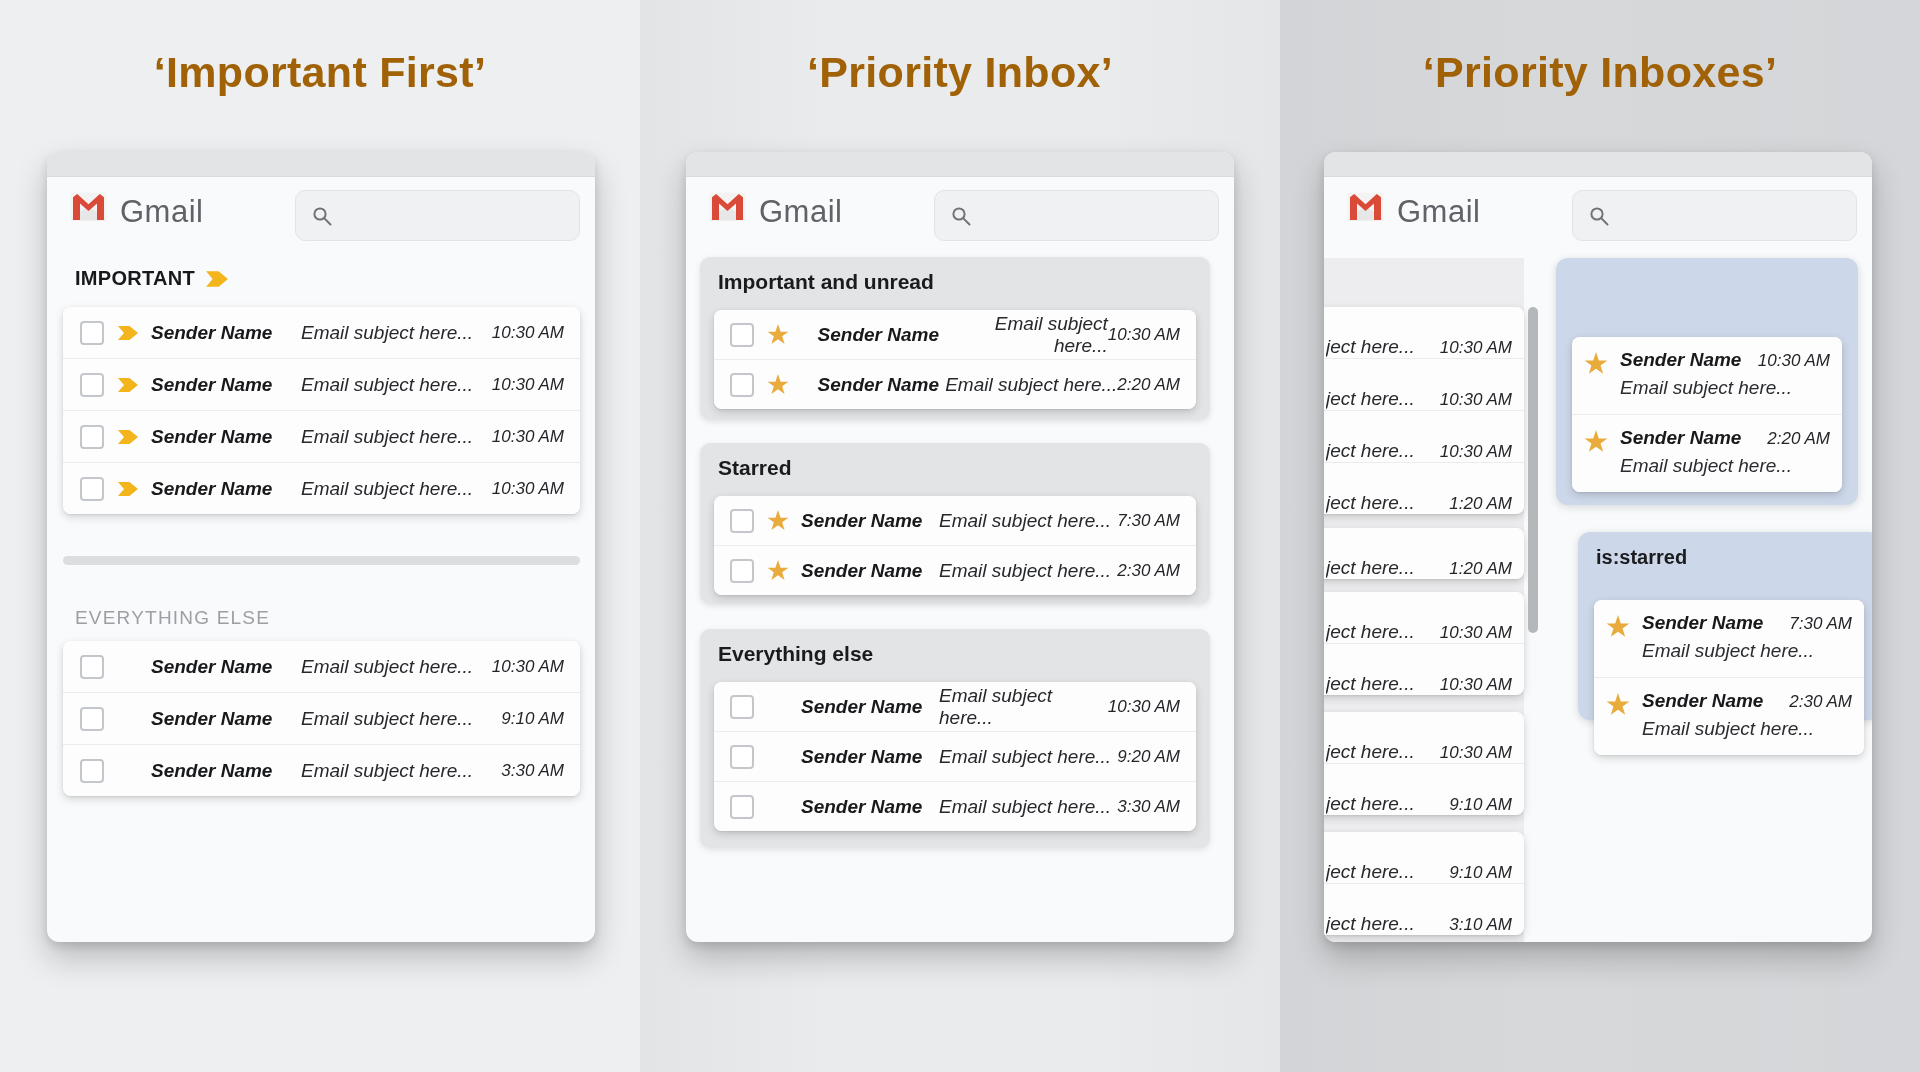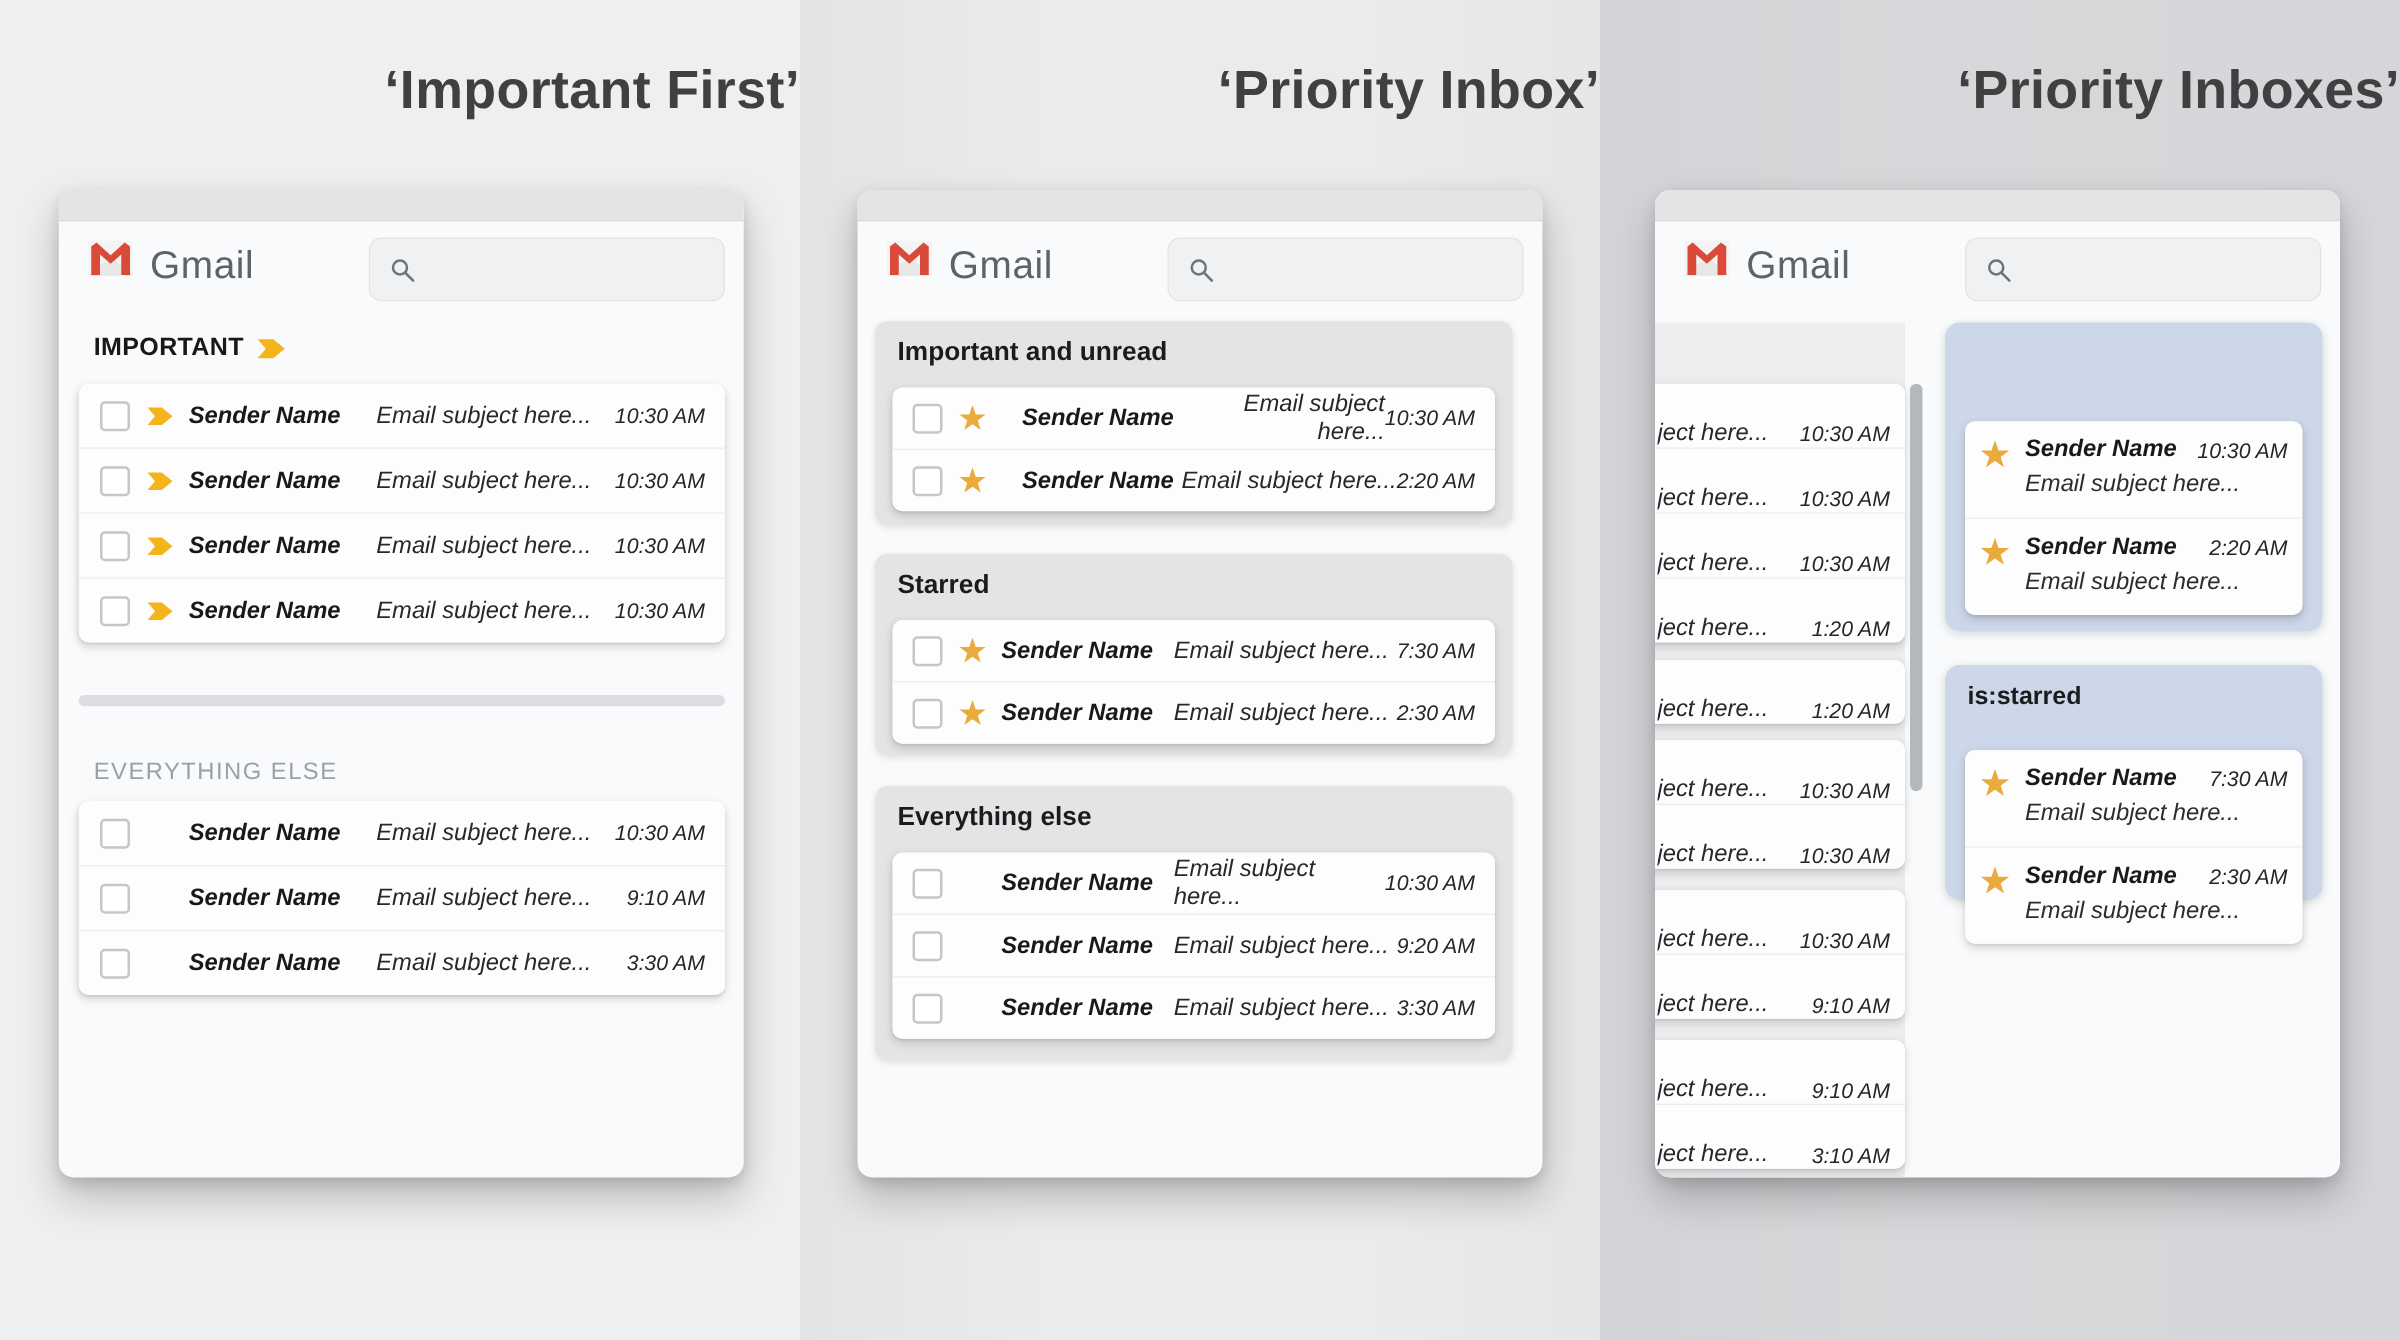--- a/index.html
+++ b/index.html
@@ -5,22 +5,22 @@
   html,body{margin:0;padding:0;}
   body{
     width:1920px;height:1072px;position:relative;overflow:hidden;
     font-family:"Liberation Sans", sans-serif;background:#e8eaec;
   }
   .col{position:absolute;top:0;height:1072px;width:640px;}
   #col1{left:0;background:#edeff0;}
   #col2{left:640px;background:linear-gradient(90deg,#e2e4e6 0%,#eaebed 30%,#eaebed 72%,#e4e6e8 100%);}
   #col3{left:1280px;background:linear-gradient(90deg,#d2d4d7 0%,#d6d8da 40%,#d4d6d9 100%);}
 
-  .ptitle{position:absolute;top:48px;width:640px;text-align:right;
-    font-size:43px;font-weight:700;color:#404040;letter-spacing:.3px;}
+  .ptitle{position:absolute;top:48px;width:640px;text-align:center;
+    font-size:43px;font-weight:700;color:#a16207;letter-spacing:.3px;}
   #pt1{left:0;} #pt2{left:640px;} #pt3{left:1280px;}
 
   .window{position:absolute;top:152px;width:548px;height:790px;background:#f9fafb;
     border-radius:12px;overflow:hidden;
     box-shadow:0 16px 32px rgba(0,0,0,.22),0 4px 10px rgba(0,0,0,.12);}
   #win1{left:47px;} #win2{left:686px;} #win3{left:1324px;}
 
   .topstrip{position:absolute;top:0;left:0;right:0;height:24px;background:#e3e4e6;
     border-bottom:1px solid #d9dadc;}
   .glogo{position:absolute;left:23px;top:40px;width:37px;height:29px;}
@@ -62,21 +62,21 @@
   .lcard{position:absolute;left:-12px;width:212px;}
   #lcA{top:49px;} #lcB{top:270px;} #lcC{top:334px;} #lcD{top:454px;} #lcE{top:574px;}
   .lrow{display:flex;align-items:flex-end;height:51px;background:#fdfdfe;border-top:1px solid #ececee;}
   .lrow:first-child{border-top:none;}
   .lsubj{margin-left:14px;flex:1;font-size:19px;color:#26282b;white-space:nowrap;overflow:hidden;}
   .ltime{margin-right:12px;font-size:17px;color:#232528;white-space:nowrap;}
   .thumb{position:absolute;left:204px;top:155px;width:10px;height:326px;background:#b5b8bb;border-radius:5px;}
 
   .binbox{position:absolute;left:232px;width:302px;background:#ccd7e9;border-radius:12px;
     box-shadow:0 2px 8px rgba(0,0,0,.14);}
-  #bx1{top:106px;height:247px;} #bx2{top:380px;height:188px;}
+  #bx1{top:106px;height:247px;} #bx2{top:380px;height:188px;margin-left:22px;}
   .bq{position:absolute;left:18px;top:12px;font-size:20px;font-weight:700;color:#1b1c1e;line-height:27px;}
   .bcard{position:absolute;left:16px;right:16px;}
   #bx1 .bcard{top:79px;} #bx2 .bcard{top:68px;}
   .brow{position:relative;height:77px;background:#fdfdfe;border-top:1px solid #ececee;}
   .brow:first-child{border-top:none;}
   .bstar{position:absolute;left:12px;top:15px;}
   .bsender{position:absolute;left:48px;top:12px;font-size:19px;font-weight:700;color:#18191b;}
   .btime{position:absolute;right:12px;top:14px;font-size:17px;color:#232528;}
   .bsubj{position:absolute;left:48px;top:40px;font-size:19px;color:#2a2c2f;}
 </style>

